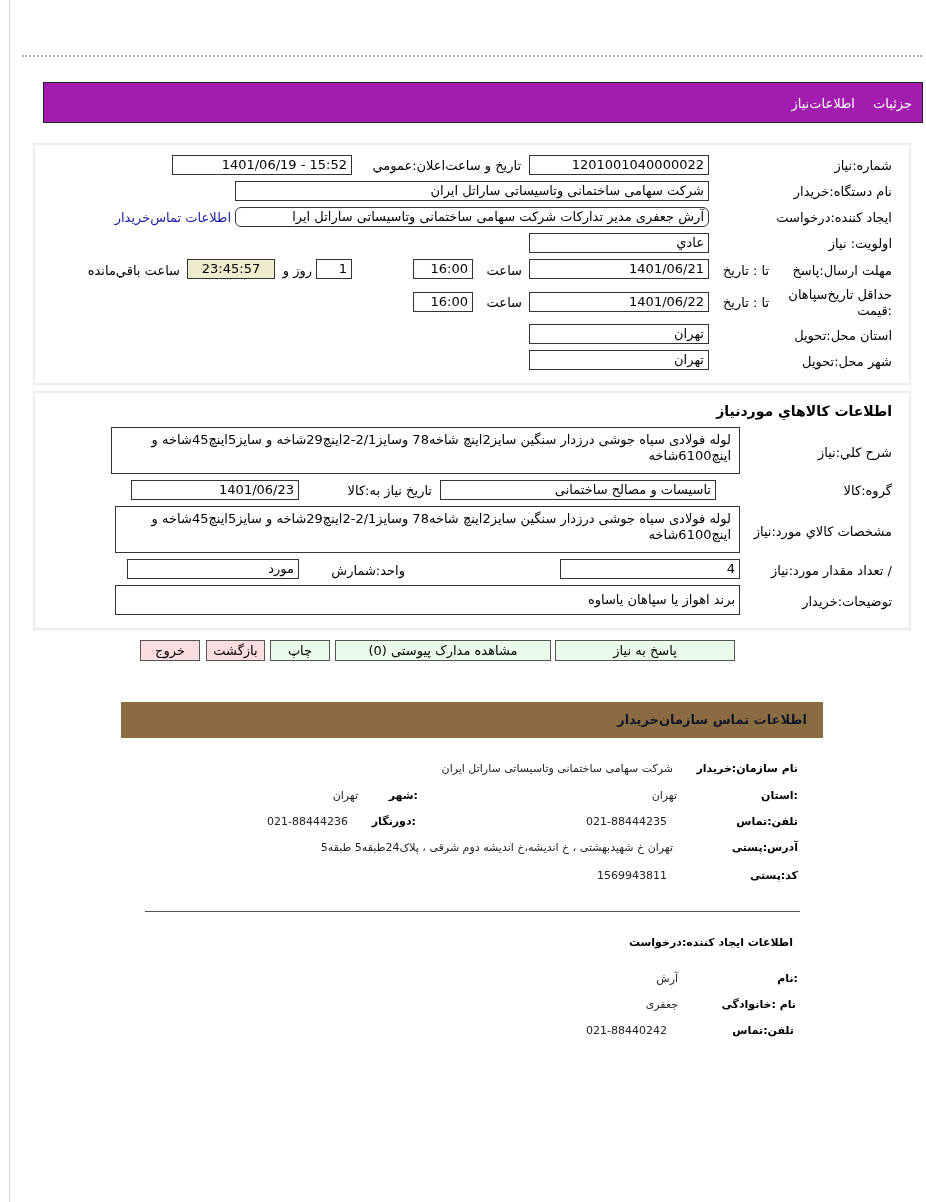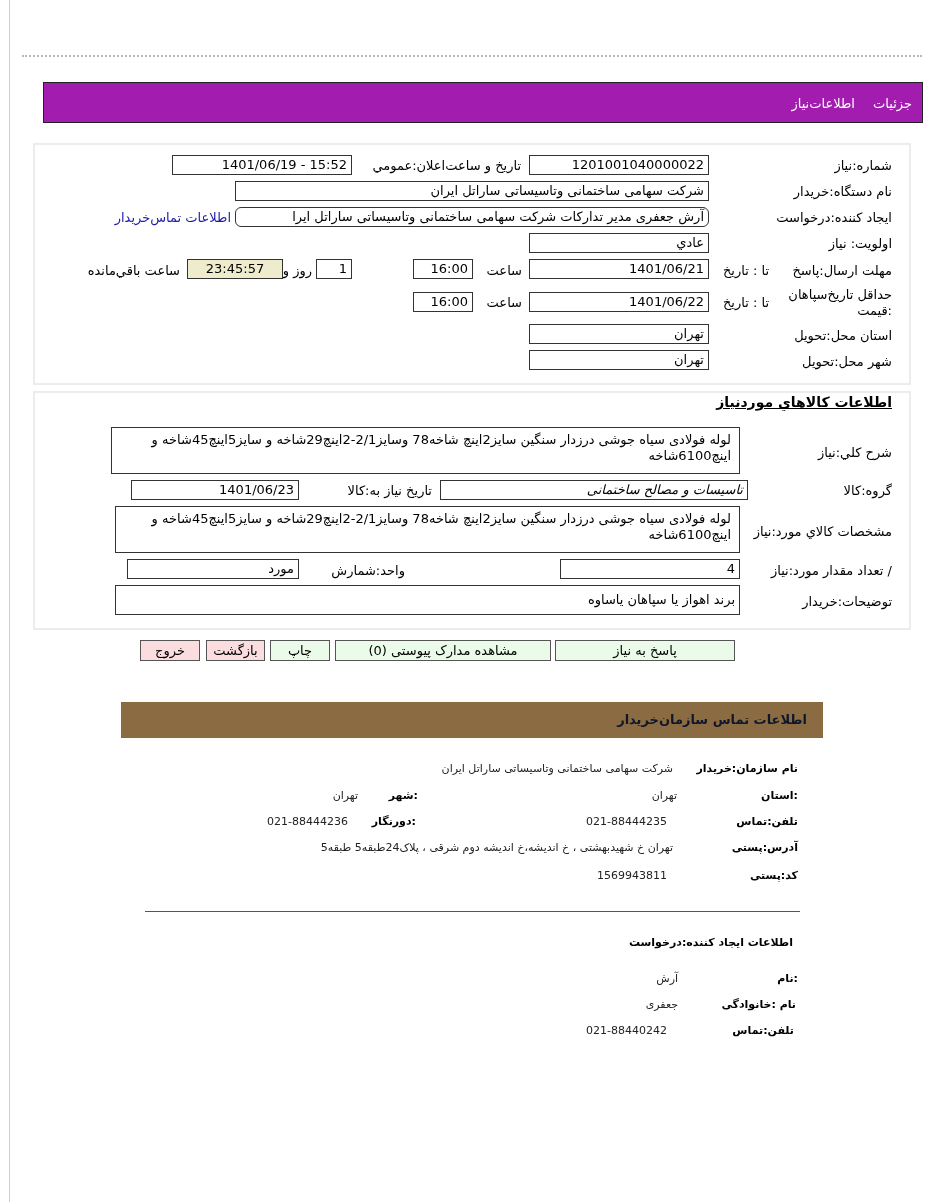--- a/index.html
+++ b/index.html
@@ -69,44 +69,44 @@
 <span class="lbl" style="right:34px; top:236px;">اولویت: نیاز</span>
 <div class="box" style="left:529px; top:233px; width:180px;">عادي</div>
 
 <span class="lbl" style="right:34px; top:263px;">مهلت ارسال:پاسخ</span>
 <span class="lbl" style="right:157px; top:263px;">تا : تاریخ</span>
 <div class="box ltr" style="left:529px; top:259px; width:180px; text-align:right;">1401/06/21</div>
 <span class="lbl" style="right:404px; top:263px;">ساعت</span>
 <div class="box ltr" style="left:413px; top:259px; width:60px; text-align:right;">16:00</div>
 <div class="box ltr" style="left:316px; top:259px; width:36px; text-align:right;">1</div>
 <span class="lbl" style="right:614px; top:263px;">روز و</span>
-<div class="box ltr timer" style="left:187px; top:259px; width:96px;">23:45:57</div>
+<div class="box ltr timer" style="left:187px; top:259px; width:88px;">23:45:57</div>
 <span class="lbl" style="right:746px; top:263px;">ساعت باقي‌مانده</span>
 
 <span class="lbl" style="right:34px; top:287px; width:110px; white-space:normal; line-height:16px;">حداقل تاریخ‌سپاهان :قیمت</span>
 <span class="lbl" style="right:157px; top:295px;">تا : تاریخ</span>
 <div class="box ltr" style="left:529px; top:292px; width:180px; text-align:right;">1401/06/22</div>
 <span class="lbl" style="right:404px; top:295px;">ساعت</span>
 <div class="box ltr" style="left:413px; top:292px; width:60px; text-align:right;">16:00</div>
 
 <span class="lbl" style="right:34px; top:328px;">استان محل:تحویل</span>
 <div class="box" style="left:529px; top:324px; width:180px;">تهران</div>
 
 <span class="lbl" style="right:34px; top:354px;">شهر محل:تحویل</span>
 <div class="box" style="left:529px; top:350px; width:180px;">تهران</div>
 
 <div class="panel" style="left:33px; top:391px; width:878px; height:239px;"></div>
 
-<span class="lbl section-title" style="right:34px; top:394px;text-decoration:underline;">اطلاعات کالاهاي موردنیاز</span>
+<span class="lbl section-title" style="right:34px; top:403px;">اطلاعات کالاهاي موردنیاز</span>
 
 <span class="lbl" style="right:34px; top:445px;">شرح کلي:نیاز</span>
 <div class="box multi" style="left:111px; top:427px; width:629px; height:47px;">لوله فولادی سیاه جوشی درزدار سنگین سایز2اینچ شاخه78 وسایز2/1-2اینچ29شاخه و سایز5اینچ45شاخه و اینچ6100شاخه</div>
 
 <span class="lbl" style="right:34px; top:483px;">گروه:کالا</span>
-<div class="box" style="left:440px; top:480px; width:308px;font-style:italic;">تاسیسات و مصالح ساختمانی</div>
+<div class="box" style="left:440px; top:480px; width:276px;">تاسیسات و مصالح ساختمانی</div>
 <span class="lbl" style="right:494px; top:483px;">تاریخ نیاز به:کالا</span>
 <div class="box ltr" style="left:131px; top:480px; width:168px; text-align:right;">1401/06/23</div>
 
 <span class="lbl" style="right:34px; top:524px;">مشخصات کالاي مورد:نیاز</span>
 <div class="box multi" style="left:115px; top:506px; width:625px; height:47px;">لوله فولادی سیاه جوشی درزدار سنگین سایز2اینچ شاخه78 وسایز2/1-2اینچ29شاخه و سایز5اینچ45شاخه و اینچ6100شاخه</div>
 
 <span class="lbl" style="right:34px; top:563px;">/ تعداد مقدار مورد:نیاز</span>
 <div class="box ltr" style="left:560px; top:559px; width:180px; text-align:right;">4</div>
 <span class="lbl" style="right:521px; top:563px;">واحد:شمارش</span>
 <div class="box" style="left:127px; top:559px; width:172px;">مورد</div>

